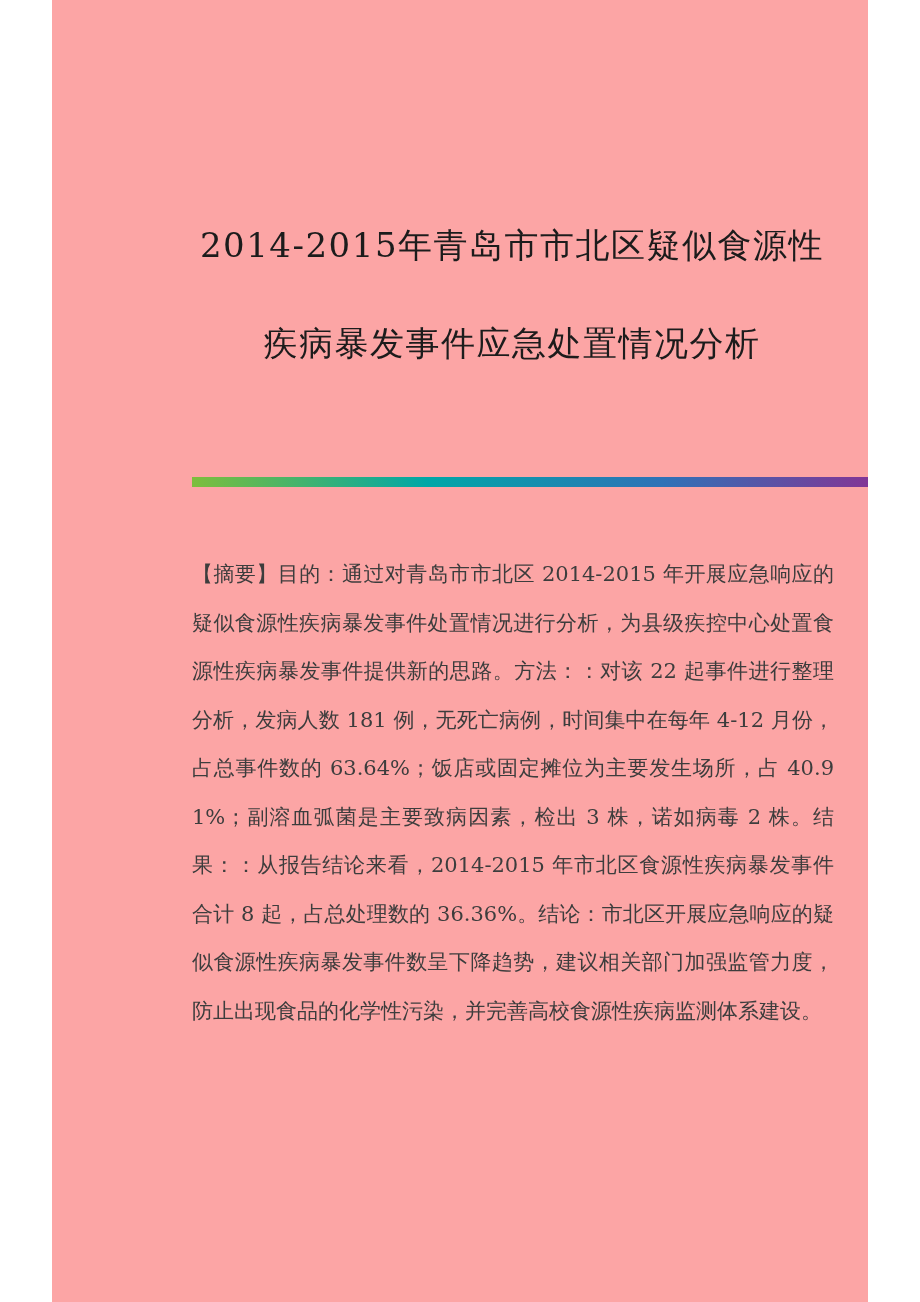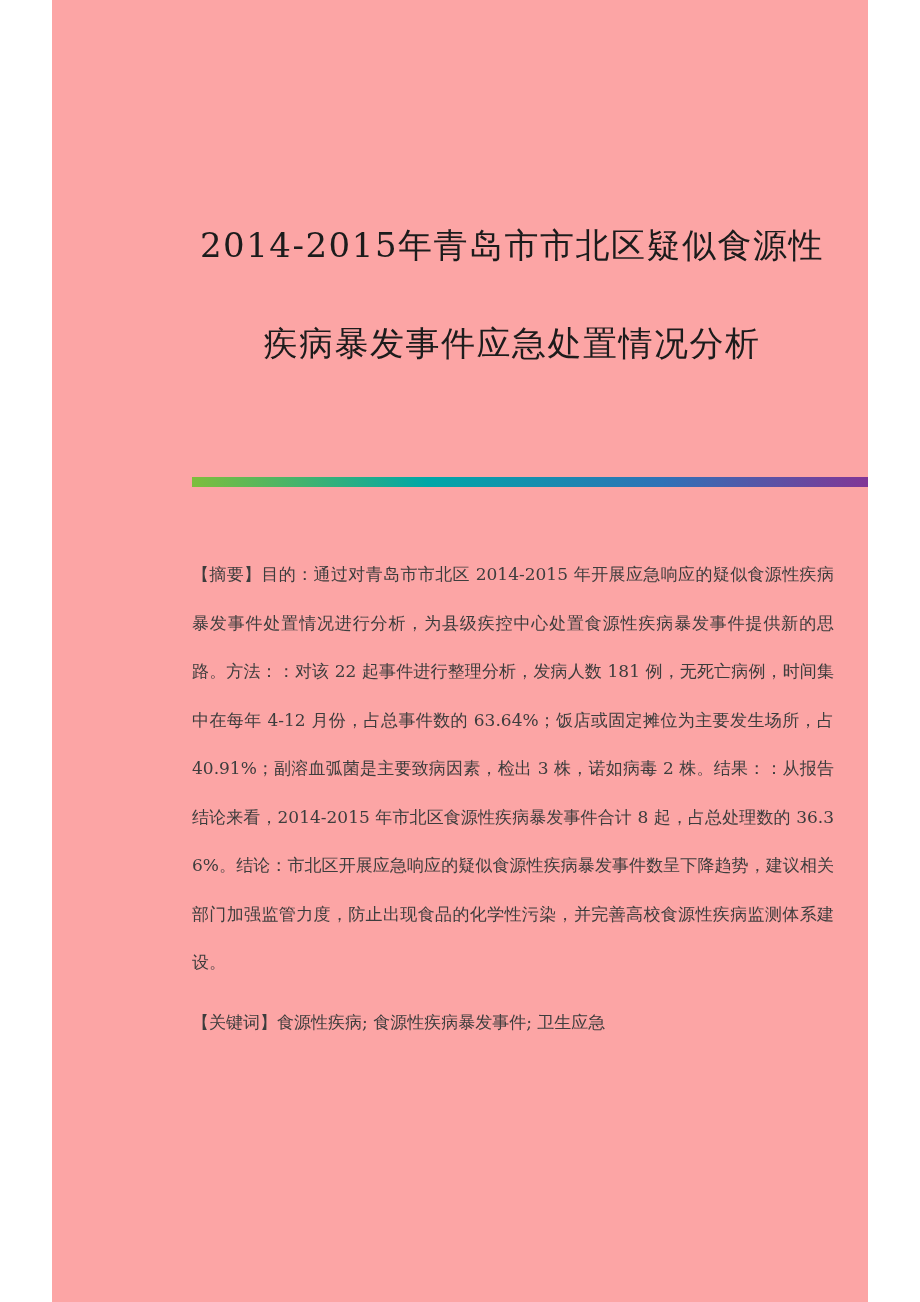--- a/index.html
+++ b/index.html
@@ -37,21 +37,21 @@
     height: 10px;
     
     background: linear-gradient(90deg, #7dbe3c, #00a7a7, #2f72b7, #8e2d91);
   }
   .text-column {
     position: absolute;
     top: 550px;
     left: 140px;
     width: 642px;
     color: #3d3d3d;
-    font-size: 17px;
+    font-size: 21px;
     line-height: 48.5px;
   }
   .para {
     text-align: justify;
     text-justify: inter-ideograph;
     word-break: break-all;
   }
   .para + .para {
     margin-top: 11px;
   }
@@ -66,16 +66,15 @@
 
   <h1 class="doc-title">
     <span class="title-line">2014-2015年青岛市市北区疑似食源性</span>
     <span class="title-line">疾病暴发事件应急处置情况分析</span>
   </h1>
 
   <div class="divider-bar" style="background: linear-gradient(90deg, rgb(125, 190, 60), rgb(0, 167, 167), rgb(47, 114, 183), rgb(142, 45, 145));"></div>
 
   <div class="text-column">
     <p class="para">【摘要】目的：通过对青岛市市北区 2014-2015 年开展应急响应的疑似食源性疾病暴发事件处置情况进行分析，为县级疾控中心处置食源性疾病暴发事件提供新的思路。方法：：对该 22 起事件进行整理分析，发病人数 181 例，无死亡病例，时间集中在每年 4-12 月份，占总事件数的 63.64%；饭店或固定摊位为主要发生场所，占 40.91%；副溶血弧菌是主要致病因素，检出 3 株，诺如病毒 2 株。结果：：从报告结论来看，2014-2015 年市北区食源性疾病暴发事件合计 8 起，占总处理数的 36.36%。结论：市北区开展应急响应的疑似食源性疾病暴发事件数呈下降趋势，建议相关部门加强监管力度，防止出现食品的化学性污染，并完善高校食源性疾病监测体系建设。</p>
-    <p class="para keywords-line">【关键词】食源性疾病; 食源性疾病暴发事件; 卫生应急</p>
   </div>
 
 </div>
 
 </body></html>

